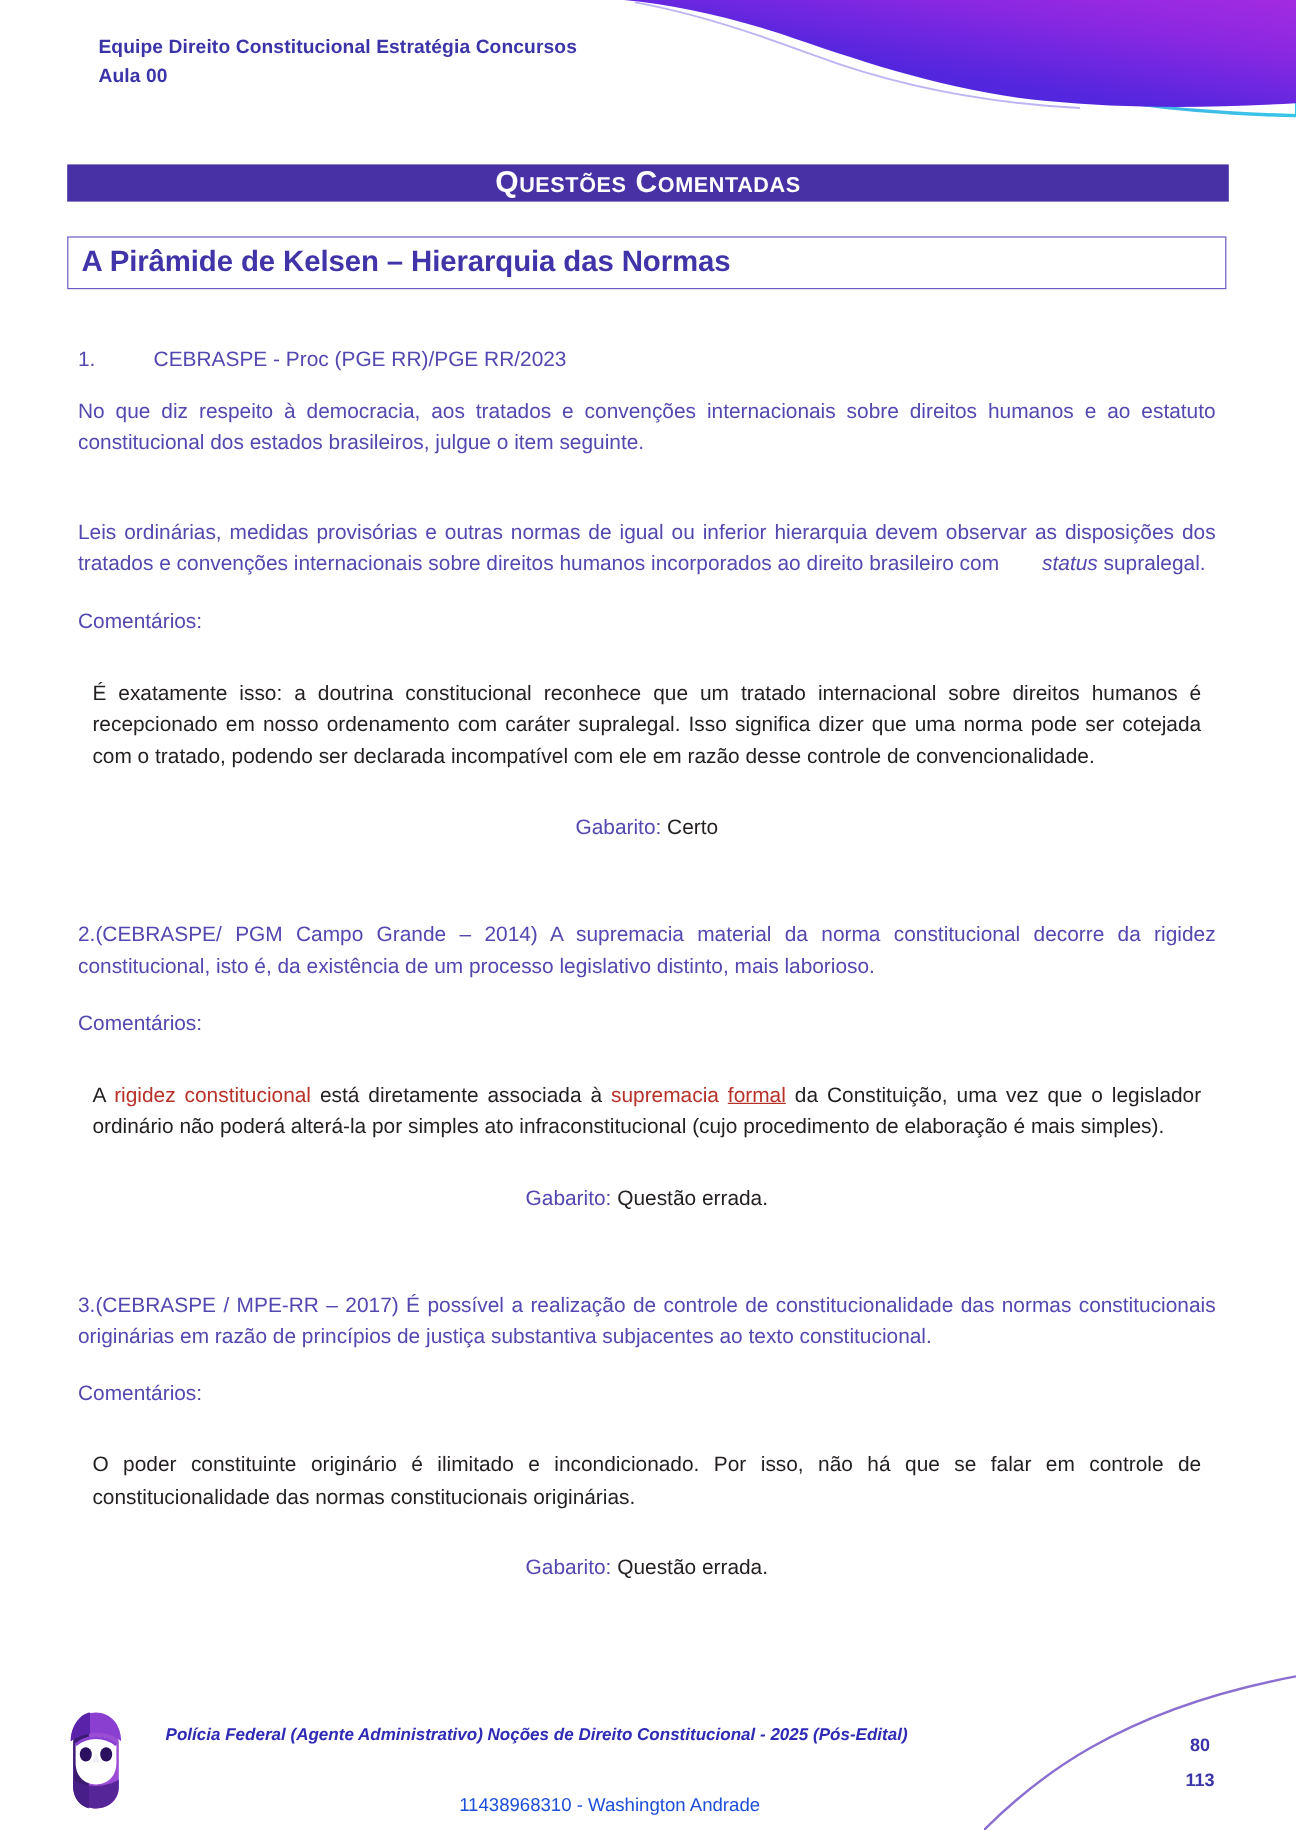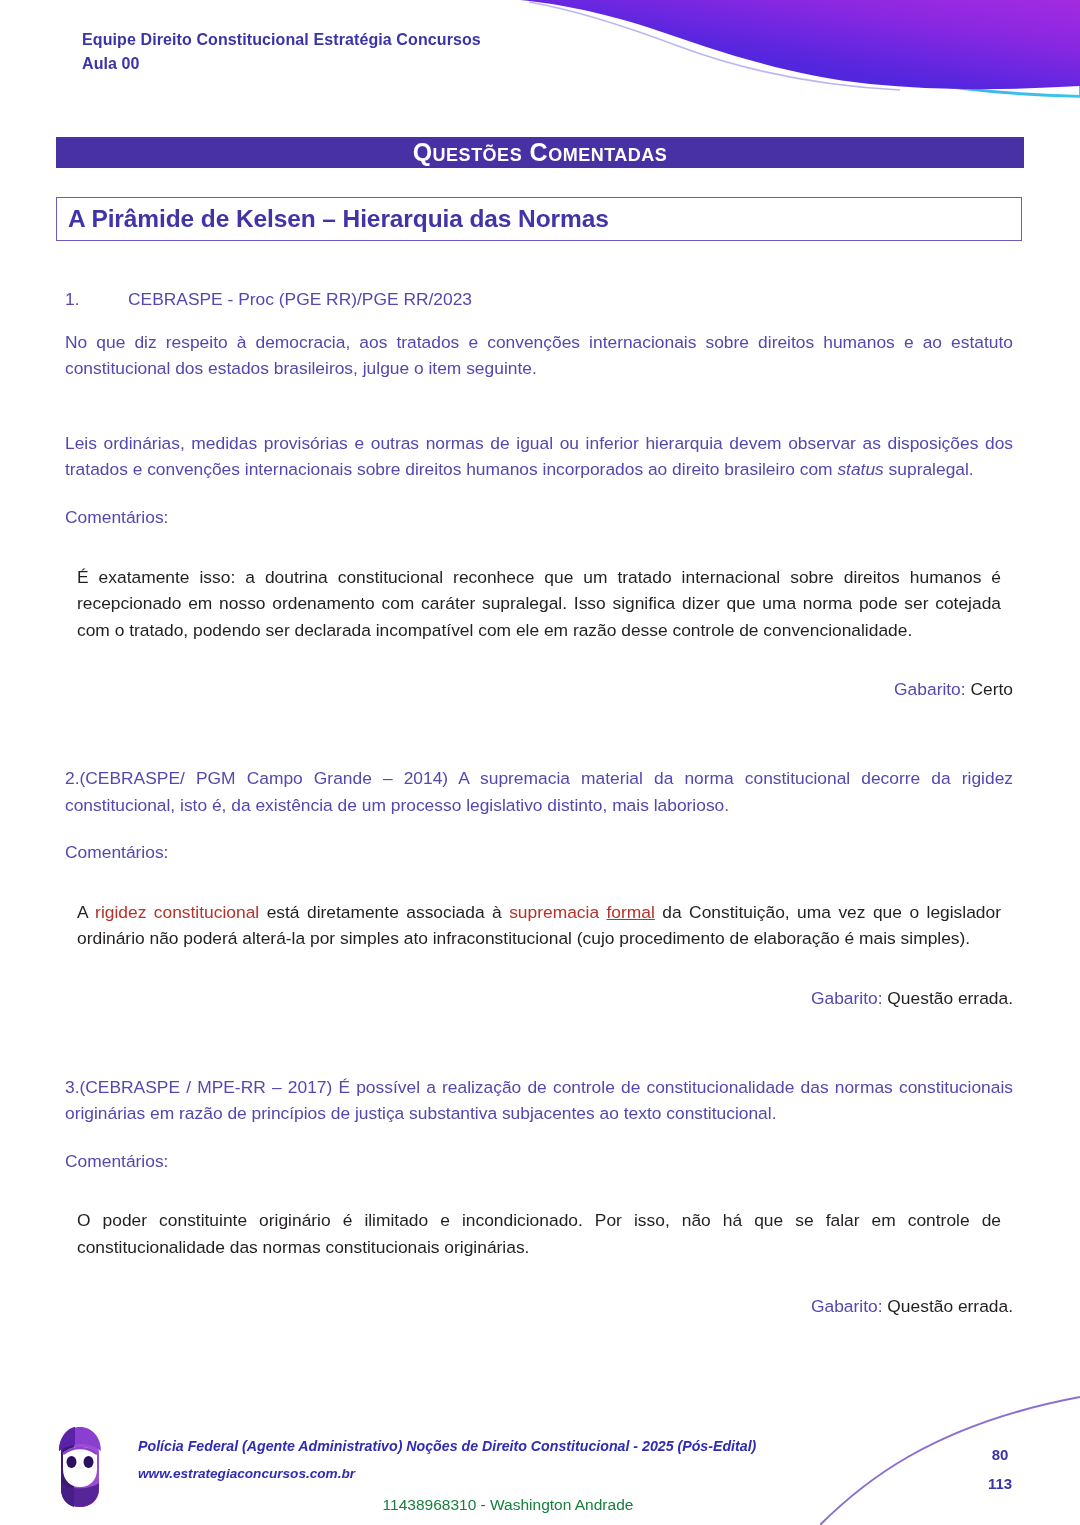--- a/index.html
+++ b/index.html
@@ -117,28 +117,28 @@
     text-align: left;
   }
 
   .coment-body {
     color: #231f20;
     margin: 12px;
   }
 
   .gabarito {
     margin: 0;
-    text-align: right;
+    text-align: center;
     color: #231f20;
   }
   .gabarito .lbl { color: #5348B0; }
 
   .hl-red { color: #B73128; }
   .hl-red-u { color: #B73128; text-decoration: underline; }
-  .ital { font-style: italic; }
+  .ital { font-style: italic; margin-left: 31px; }
 
   
   .footer-curve {
     position: absolute;
     right: 0;
     bottom: 0;
     width: 260px;
     height: 150px;
     pointer-events: none;
   }
@@ -186,21 +186,21 @@
     font-size: 15px;
     line-height: 29px;
   }
 
   .watermark {
     position: absolute;
     left: 0;
     top: 1496px;
     width: 1016px;
     text-align: center;
-    color: #15803d;
+    color: #1d4ed8;
     font-size: 15.5px;
   }
 </style>
 </head>
 <body>
 
 <svg class="header-wave" viewBox="0 0 1080 110" preserveAspectRatio="none">
   <defs>
     <linearGradient id="gradMain" x1="0" y1="1" x2="1" y2="0">
       <stop offset="0%" stop-color="#3A2BD6"></stop>
@@ -304,21 +304,20 @@
   <path d="M23,44 L27,52 L19,52 Z" fill="#F2EFF8"></path>
 
   <ellipse cx="14.5" cy="45" rx="5" ry="6" fill="#2B1060"></ellipse>
   <ellipse cx="31.5" cy="45" rx="5" ry="6" fill="#2B1060"></ellipse>
 
   <path d="M6,37 C11,33 17,31 23,31 C29,31 35,33 40,37" fill="none" stroke="#8A3FD0" stroke-width="2.5"></path>
 </svg>
 
 <div class="footer-text">
   <div class="footer-title">Polícia Federal (Agente Administrativo) Noções de Direito Constitucional - 2025 (Pós-Edital)</div>
-  <div class="footer-url">www.estrategiaconcursos.com.br</div>
 </div>
 
 <div class="page-nums">
   <div class="page-num">80</div>
   <div class="page-num">113</div>
 </div>
 
 <div class="watermark">11438968310 - Washington Andrade</div>
 
 </body></html>

